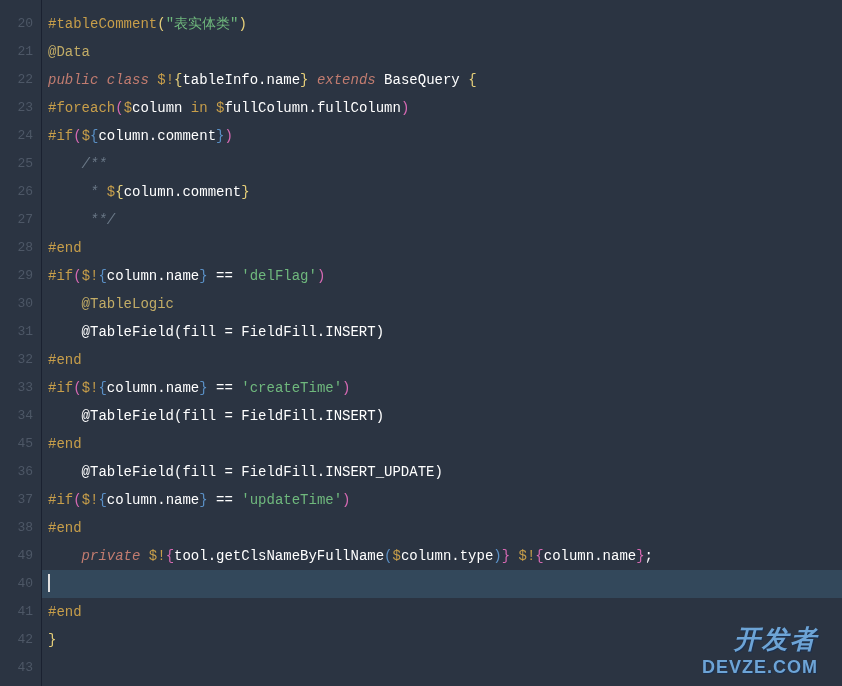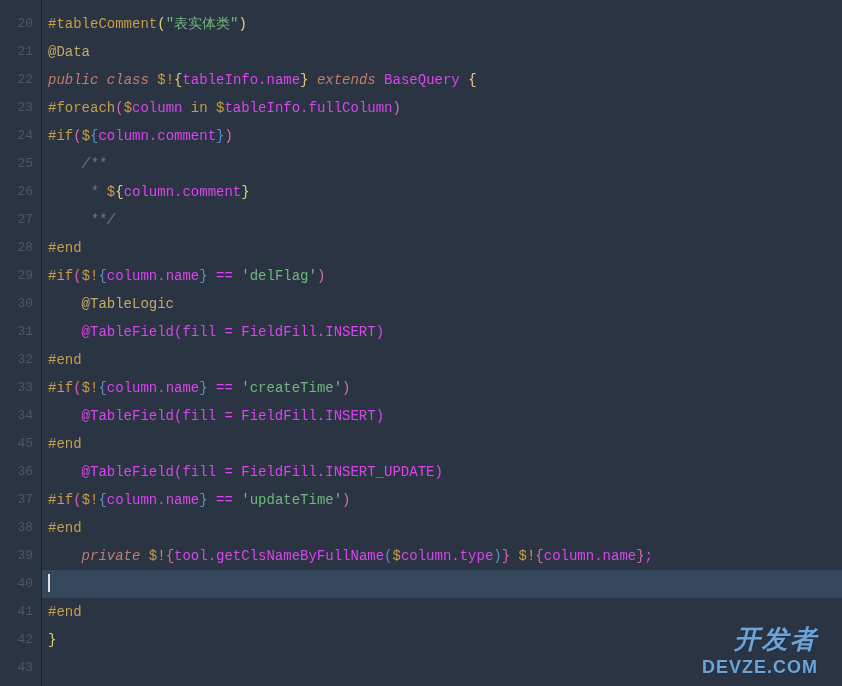--- a/index.html
+++ b/index.html
@@ -58,21 +58,21 @@
       height: 18px;
       background: #e0e0e0;
       vertical-align: middle;
       margin-top: -2px;
     }
     
     .comment { color: #6a7887; font-style: italic; }
     .directive { color: #c79e4a; font-style: normal; }
     .keyword-italic { color: #c27c70; font-style: italic; }
     .string { color: #6FB87D; }
-    .var { color: #d946ef; }
+    .var { color: #ffffff; }
     .brace-gold { color: #E7D07A; }
     .annotation { color: #C2AC66; }
     .paren-yellow { color: #E7D07A; }
     .paren-pink { color: #D669B3; }
     .bracket-blue { color: #5A90C6; }
     
     .watermark {
       position: absolute;
       bottom: 8px;
       right: 24px;
@@ -113,31 +113,31 @@
       <div class="line-number">29</div>
       <div class="line-number">30</div>
       <div class="line-number">31</div>
       <div class="line-number">32</div>
       <div class="line-number">33</div>
       <div class="line-number">34</div>
       <div class="line-number">45</div>
       <div class="line-number">36</div>
       <div class="line-number">37</div>
       <div class="line-number">38</div>
-      <div class="line-number">39</div>
+      <div class="line-number">49</div>
       <div class="line-number">40</div>
       <div class="line-number">41</div>
       <div class="line-number">42</div>
       <div class="line-number">43</div>
     </div>
   <div class="code-area" id="code">
       <div class="line"><span class="directive">#tableComment</span><span class="paren-yellow">(</span><span class="string">"表实体类"</span><span class="paren-yellow">)</span></div>
       <div class="line"><span class="annotation">@Data</span></div>
       <div class="line"><span class="keyword-italic">public</span><span class="var"> </span><span class="keyword-italic">class</span><span class="var"> </span><span class="directive">$!</span><span class="brace-gold">{</span><span class="var">tableInfo.name</span><span class="brace-gold">}</span><span class="var"> </span><span class="keyword-italic">extends</span><span class="var"> BaseQuery </span><span class="brace-gold">{</span></div>
-      <div class="line"><span class="directive">#foreach</span><span class="paren-pink">(</span><span class="directive">$</span><span class="var">column </span><span class="directive">in</span><span class="var"> </span><span class="directive">$</span><span class="var">tableInfo.fullColumn</span><span class="paren-pink">)</span></div>
+      <div class="line"><span class="directive">#foreach</span><span class="paren-pink">(</span><span class="directive">$</span><span class="var">column </span><span class="directive">in</span><span class="var"> </span><span class="directive">$</span><span class="var">fullColumn.fullColumn</span><span class="paren-pink">)</span></div>
       <div class="line"><span class="directive">#if</span><span class="paren-pink">(</span><span class="directive">$</span><span class="bracket-blue">{</span><span class="var">column.comment</span><span class="bracket-blue">}</span><span class="paren-pink">)</span></div>
       <div class="line"><span class="comment">    /**</span></div>
       <div class="line"><span class="comment">     * </span><span class="directive">$</span><span class="brace-gold">{</span><span class="var">column.comment</span><span class="brace-gold">}</span></div>
       <div class="line"><span class="comment">     **/</span></div>
       <div class="line"><span class="directive">#end</span></div>
       <div class="line"><span class="directive">#if</span><span class="paren-pink">(</span><span class="directive">$!</span><span class="bracket-blue">{</span><span class="var">column.name</span><span class="bracket-blue">}</span><span class="var"> == </span><span class="string">'delFlag'</span><span class="paren-pink">)</span></div>
       <div class="line"><span class="annotation">    @TableLogic</span></div>
       <div class="line"><span class="var">    @TableField(fill = FieldFill.INSERT)</span></div>
       <div class="line"><span class="directive">#end</span></div>
       <div class="line"><span class="directive">#if</span><span class="paren-pink">(</span><span class="directive">$!</span><span class="bracket-blue">{</span><span class="var">column.name</span><span class="bracket-blue">}</span><span class="var"> == </span><span class="string">'createTime'</span><span class="paren-pink">)</span></div>

